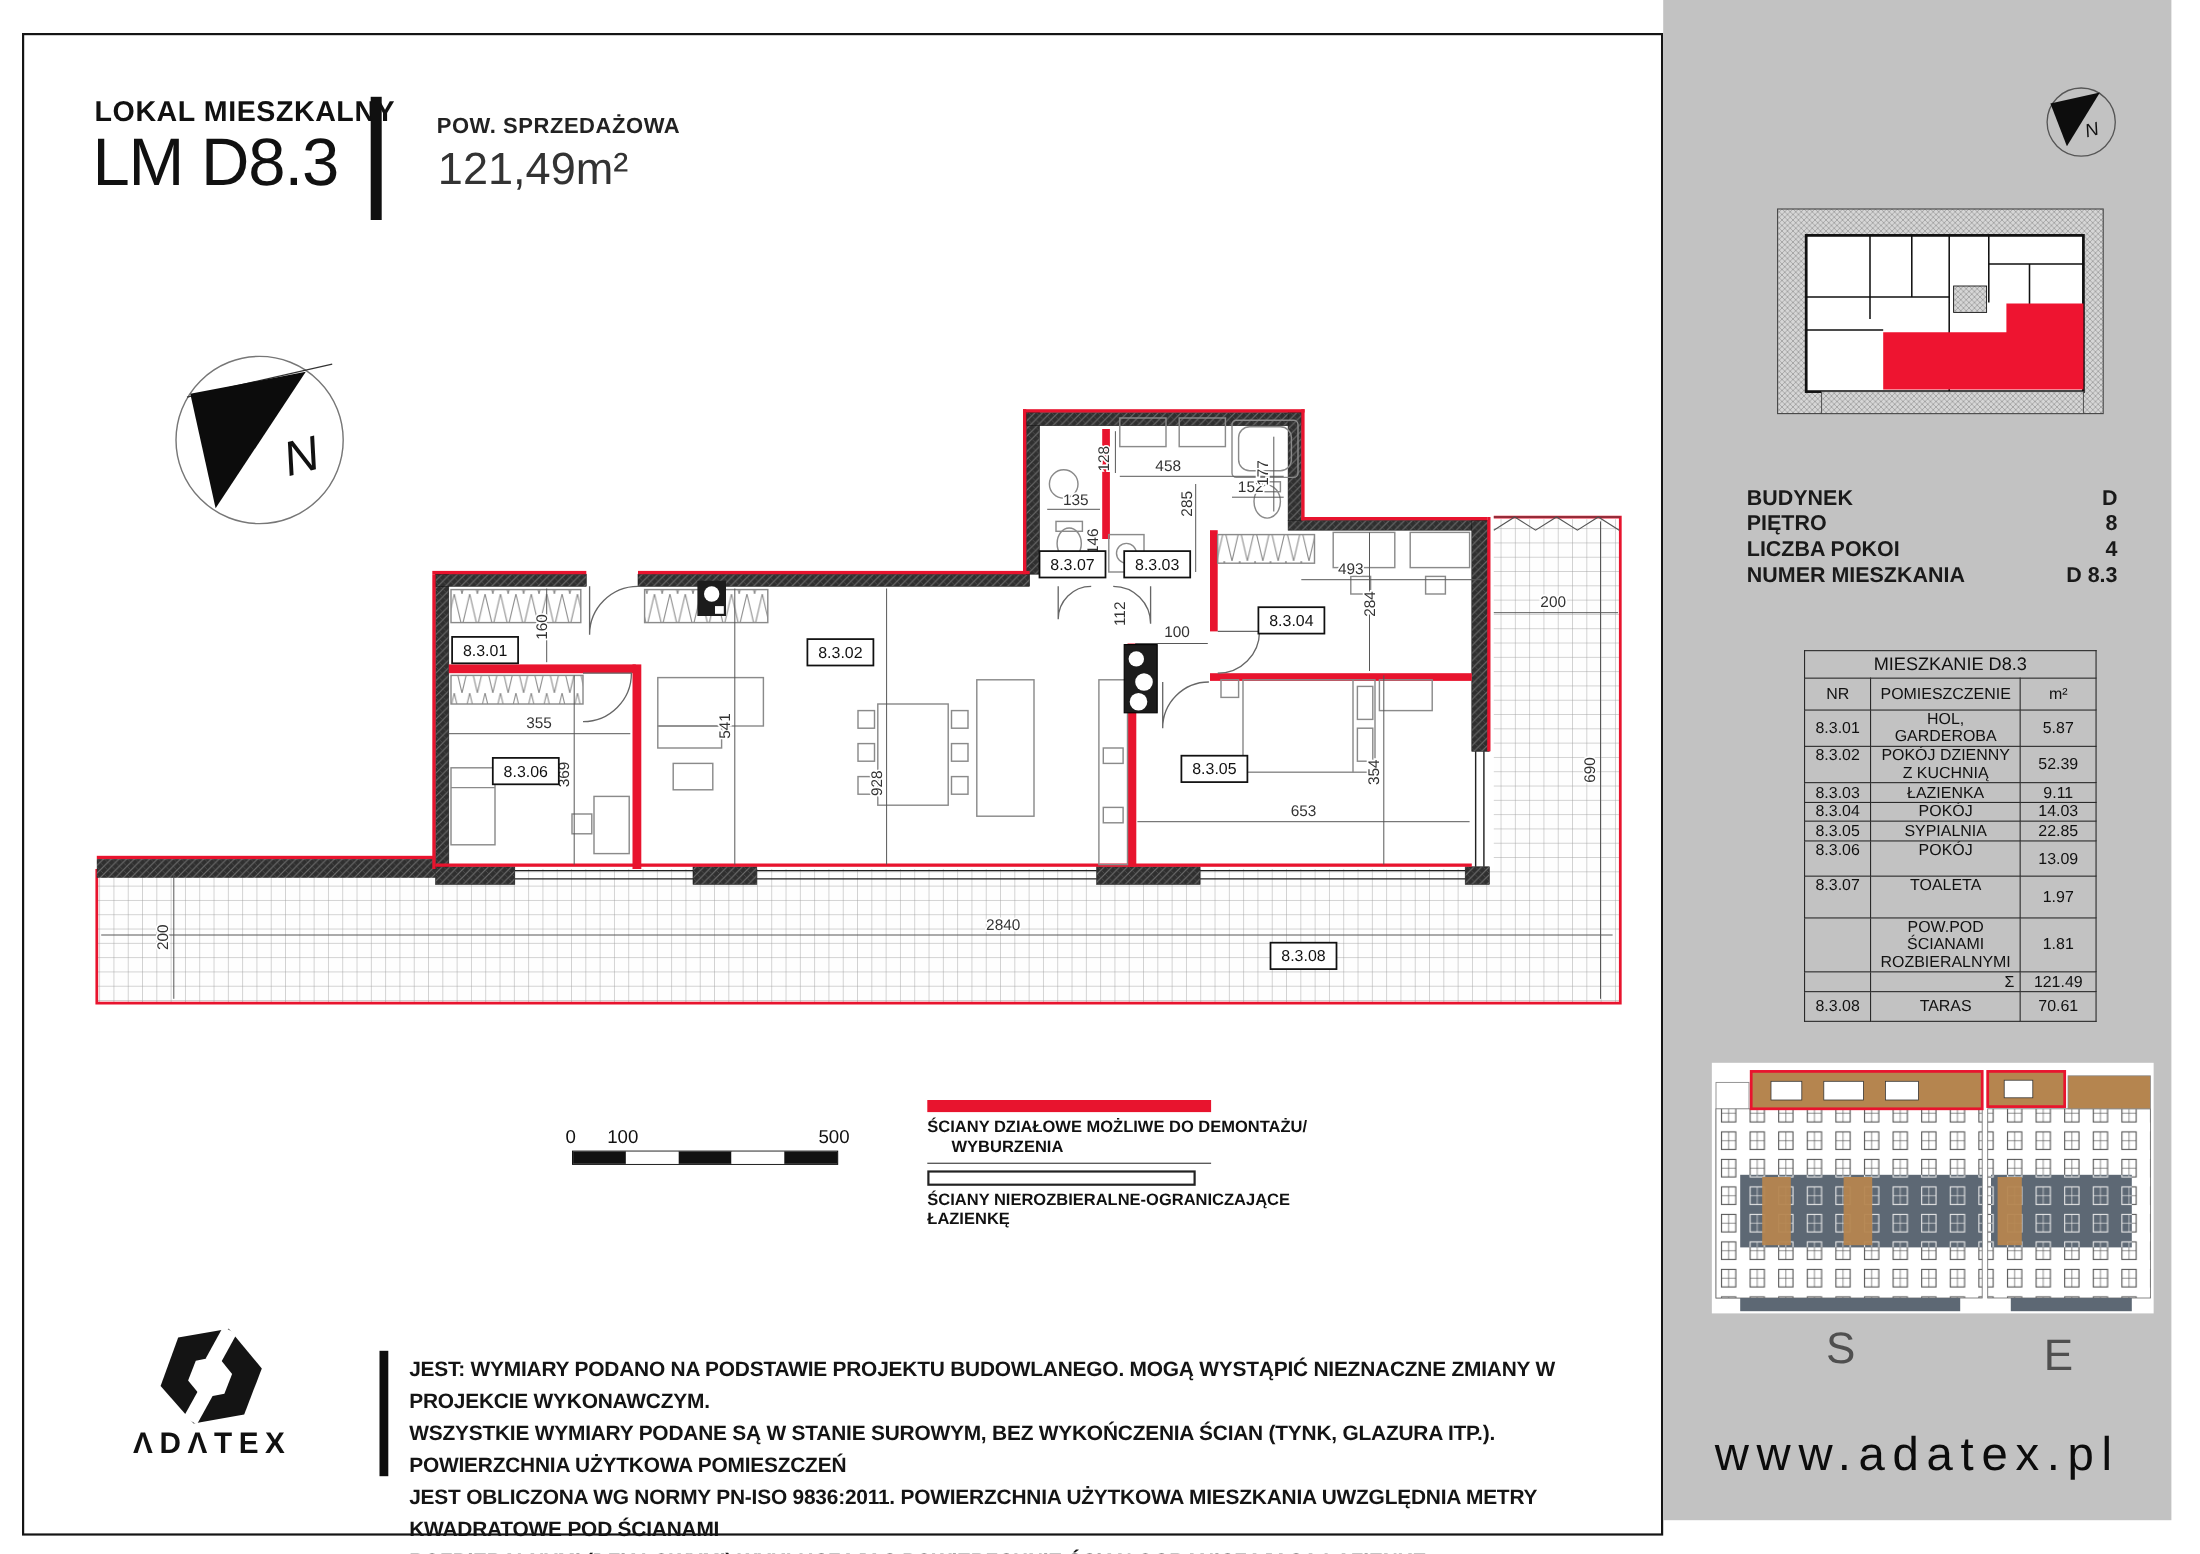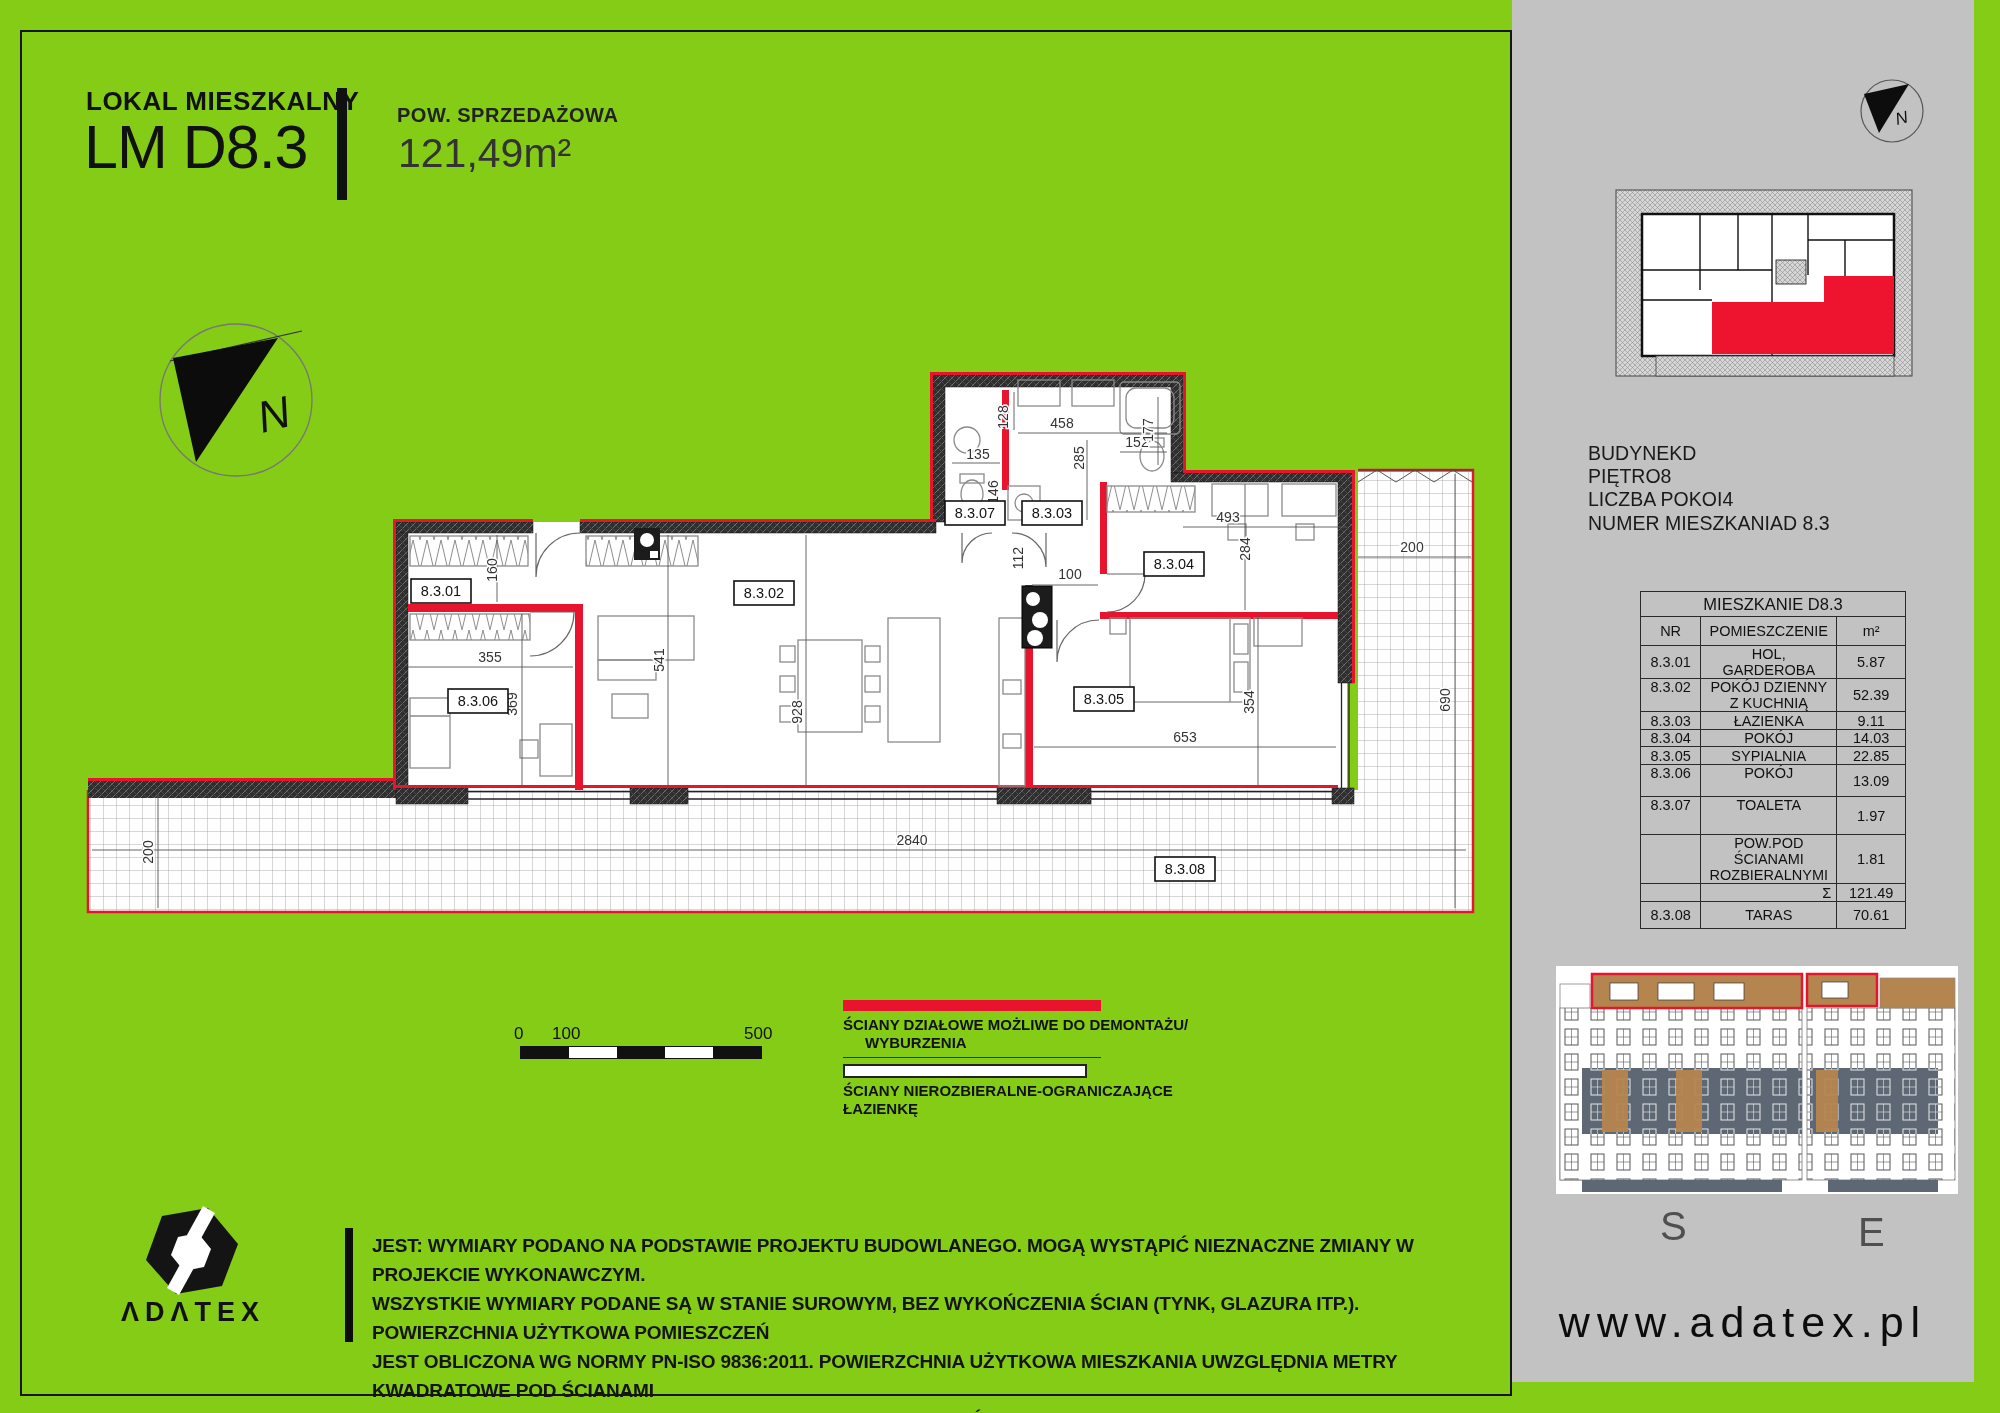--- a/index.html
+++ b/index.html
@@ -1,16 +1,16 @@
 <!DOCTYPE html>
 <html><head>
 <meta charset="utf-8">
 <style>
   html,body{margin:0;padding:0;background:#e8e8e8;}
-  .page{position:relative;width:2000px;height:1413px;background:#84cc16;overflow:hidden;
+  .page{position:relative;width:2000px;height:1413px;background:#ffffff;overflow:hidden;
         font-family:"Liberation Sans","DejaVu Sans",sans-serif;color:#111;}
   .abs{position:absolute;}
   .frame{left:20px;top:30px;width:1488px;height:1362px;border:2px solid #151515;}
   
   .h-type{left:86px;top:86px;font-size:26px;font-weight:600;letter-spacing:.5px;}
   .h-unit{left:84px;top:112px;font-size:61px;font-weight:400;letter-spacing:-1px;}
   .h-bar{left:337px;top:88px;width:10px;height:112px;background:#101010;}
   .h-arealabel{left:397px;top:104px;font-size:20px;font-weight:600;letter-spacing:.5px;color:#222;}
   .h-areaval{left:398px;top:130px;font-size:41px;font-weight:500;color:#333;}
   
@@ -29,21 +29,21 @@
   .lg-t2a{left:843px;top:1082px;font-size:15px;font-weight:600;}
   .lg-t2b{left:843px;top:1100px;font-size:15px;font-weight:600;}
   
   .note-bar{left:345px;top:1228px;width:8px;height:114px;background:#0d0d0d;}
   .note{left:372px;top:1231px;width:1125px;font-size:19px;font-weight:700;line-height:29px;letter-spacing:-0.2px;color:#141414;}
   
   .wordmark{left:104px;top:1297px;width:178px;text-align:center;font-size:27px;font-weight:700;letter-spacing:6px;color:#111;}
   
   .sidebar{left:1512px;top:0px;width:462px;height:1382px;background:#c2c2c2;}
   .sb-info{left:1588px;top:442px;width:337px;font-size:19.5px;color:#1a1a1a;}
-  .sb-info .row{display:flex;line-height:23.2px;}
+  .sb-info .row{display:flex;justify-content:space-between;line-height:23.2px;font-weight:bold;}
   .sb-table{left:1640px;top:591px;width:266px;border-collapse:collapse;font-size:14.5px;color:#111;}
   .sb-table td,.sb-table th{border:1.5px solid #2a2a2a;padding:0 3px;text-align:center;font-weight:400;vertical-align:middle;}
   .sb-table .ttl{font-size:16.5px;height:24px;}
   .sb-table .hd td{height:28px;margin-left:24px;}
   .sb-table tr.sum td.nm{text-align:right;padding-right:5px;}
   .website{left:1512px;top:1298px;width:462px;text-align:center;font-size:43px;font-weight:400;letter-spacing:7px;color:#0c0c0c;}
   .elev-lblS{left:1660px;top:1204px;font-size:40px;font-weight:300;color:#4f4f4f;}
   .elev-lblE{left:1858px;top:1210px;font-size:40px;font-weight:300;color:#4f4f4f;}
   svg text{font-family:"Liberation Sans","DejaVu Sans",sans-serif;}
   .dim{font-size:14px;fill:#333;stroke:#fff;stroke-width:3px;paint-order:stroke;text-anchor:middle;}

